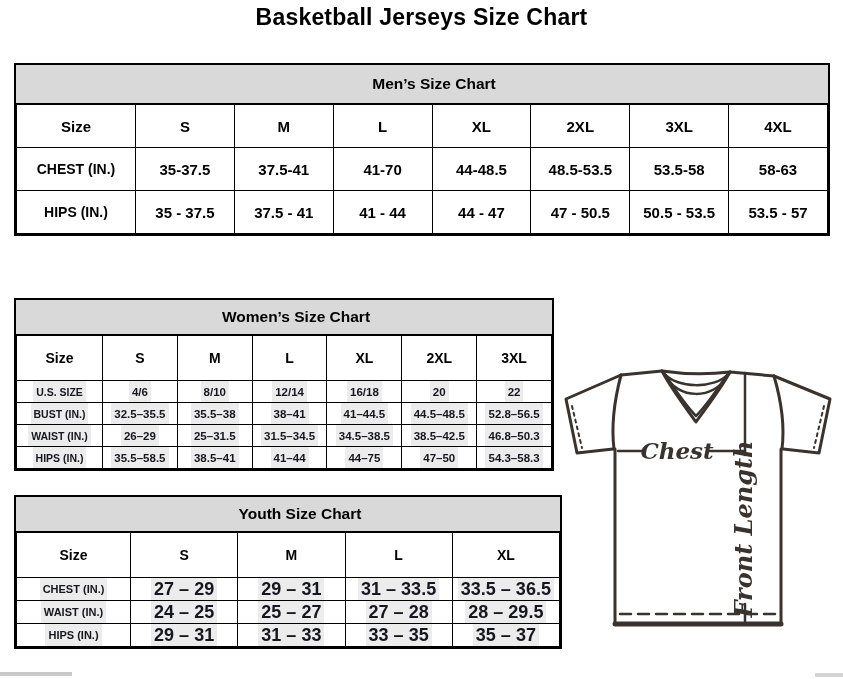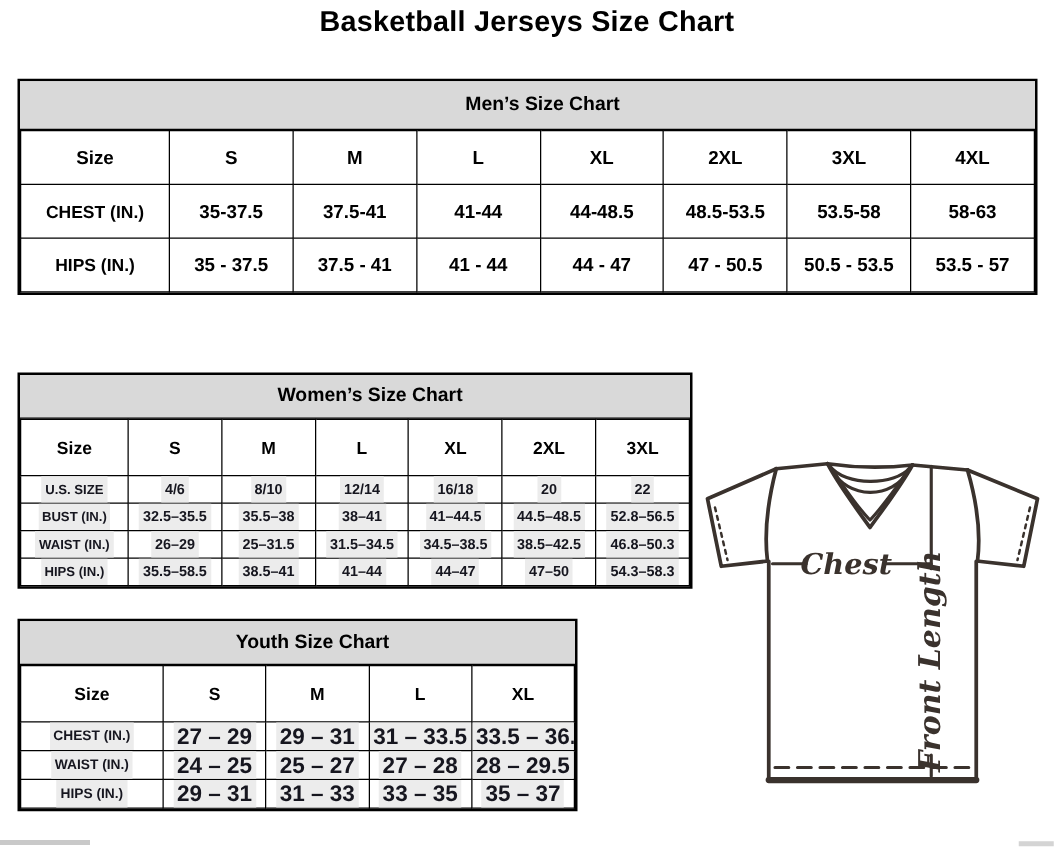--- a/index.html
+++ b/index.html
@@ -33,21 +33,21 @@
   #mens tbody td{font-size:15px;}
   #mens col.c-label{width:119px;}
   
   #womens{left:14px;top:298px;width:540px;}
   #womens .ttl{height:34px;}
   #womens thead th{height:44px;font-size:14px;}
   #womens tbody tr{height:22px;}
   #womens tbody th{font-size:10.5px;}
   #womens tbody td{font-size:11.5px;}
   #womens col.c-label{width:86px;}
-  #youth{left:14px;top:495px;width:448px;}
+  #youth{left:14px;top:495px;width:548px;}
   #youth .ttl{height:34px;}
   #youth thead th{height:44px;font-size:14px;}
   #youth tbody tr{height:23px;}
   #youth tbody th{font-size:11px;}
   #youth tbody td{font-size:18px;}
   #youth col.c-label{width:114px;}
   #womens tbody th,#womens tbody td,#youth tbody th,#youth tbody td{color:#16161f;}
   .hl{background:#ececec;padding:17px 3px;margin-top:24px;}
   
   #jersey{position:absolute;left:558px;top:362px;width:285px;height:300px;}
@@ -88,21 +88,21 @@
           <th>2XL</th>
           <th>3XL</th>
           <th>4XL</th>
         </tr>
       </thead>
       <tbody>
         <tr>
           <th>CHEST (IN.)</th>
           <td>35-37.5</td>
           <td>37.5-41</td>
-          <td>41-44</td>
+          <td>41-70</td>
           <td>44-48.5</td>
           <td>48.5-53.5</td>
           <td>53.5-58</td>
           <td>58-63</td>
         </tr>
         <tr>
           <th>HIPS (IN.)</th>
           <td>35 - 37.5</td>
           <td>37.5 - 41</td>
           <td>41 - 44</td>
@@ -164,21 +164,21 @@
           <td><span class="hl">31.5–34.5</span></td>
           <td><span class="hl">34.5–38.5</span></td>
           <td><span class="hl">38.5–42.5</span></td>
           <td><span class="hl">46.8–50.3</span></td>
         </tr>
         <tr>
           <th><span class="hl">HIPS (IN.)</span></th>
           <td><span class="hl">35.5–58.5</span></td>
           <td><span class="hl">38.5–41</span></td>
           <td><span class="hl">41–44</span></td>
-          <td><span class="hl">44–47</span></td>
+          <td><span class="hl">44–75</span></td>
           <td><span class="hl">47–50</span></td>
           <td><span class="hl">54.3–58.3</span></td>
         </tr>
       </tbody>
     </table>
 </section>
 
 <section id="youth" class="tblbox">
   <div class="ttl">Youth Size Chart</div>
   <table>

